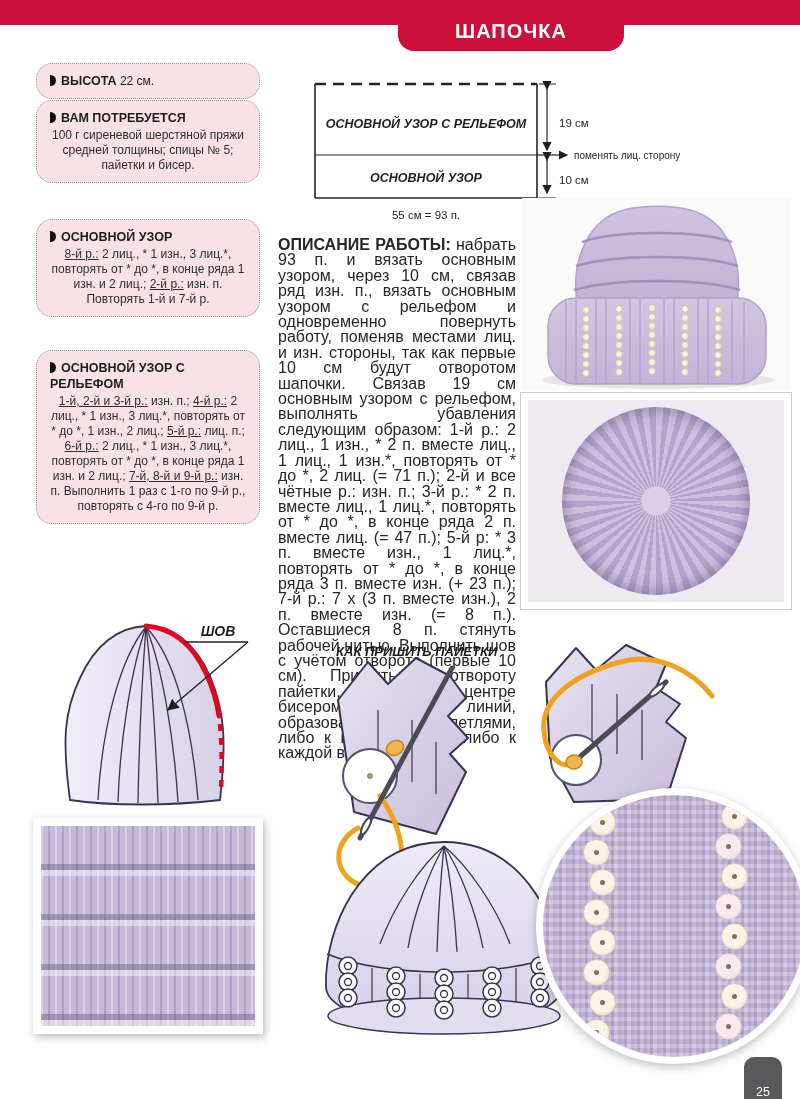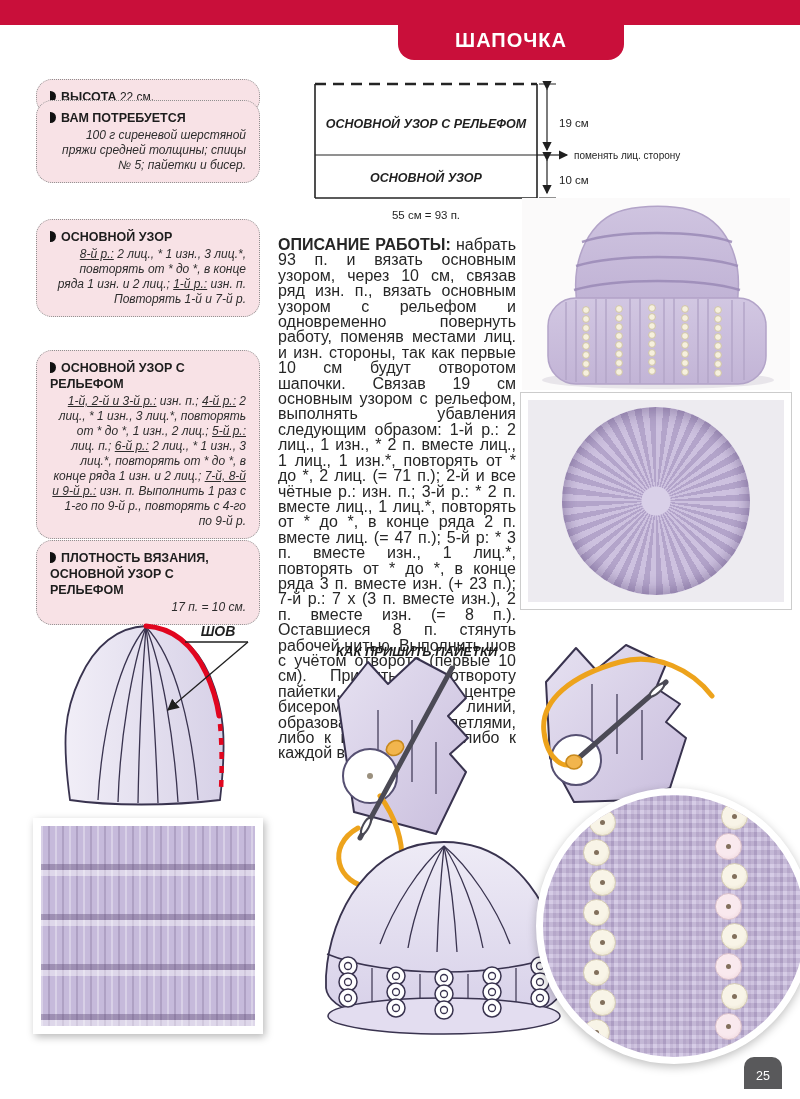--- a/index.html
+++ b/index.html
@@ -1,29 +1,29 @@
 <!DOCTYPE html>
 <html lang="ru"><head>
 <meta charset="utf-8">
 <style>
   html,body{margin:0;padding:0;}
   body{font-family:"Liberation Sans",sans-serif;background:#ffffff;}
   #page{position:relative;width:800px;height:1099px;background:#ffffff;overflow:hidden;}
 
   
   .redbar{position:absolute;left:0;top:0;width:800px;height:25px;background:#c90f3a;}
-  .redtab{position:absolute;left:398px;top:0;width:226px;height:60px;background:#c90f3a;
+  .redtab{position:absolute;left:398px;top:0;width:226px;height:51px;background:#c90f3a;
           border-radius:0 0 16px 16px;display:flex;align-items:flex-end;justify-content:center;}
   .redtab span{color:#ffffff;font-weight:bold;font-size:20px;letter-spacing:1px;margin-bottom:8px;}
 
   
   .pinkbox{position:absolute;left:36px;width:224px;background:#f8e2e6;border:1px dotted #8f8f8f;
            border-radius:16px;padding:9px 13px;box-sizing:border-box;color:#2d2d2d;}
   .pinkbox .title{font-weight:bold;font-size:12.5px;line-height:16px;color:#1d1d1d;}
-  .pinkbox .body{font-size:12px;line-height:15px;margin-top:2px;text-align:right;font-style:italic;}
+  .pinkbox .body{font-size:12px;line-height:15px;margin-top:2px;text-align:center;}
   .bullet{display:inline-block;width:6px;height:11px;background:#111;border-radius:0 6px 6px 0;
           margin-right:5px;vertical-align:-1px;}
   .u{text-decoration:underline;}
 
   
   .desc{position:absolute;left:278px;top:237px;width:238px;font-size:16px;line-height:15.4px;
         text-align:justify;color:#262626;}
   .desc b{font-weight:bold;}
 
   
@@ -62,67 +62,61 @@
        background:radial-gradient(circle at 45% 40%, #f8f4e7 55%, #e2dac2 100%);}
   .seq.pink{background:radial-gradient(circle at 45% 40%, #f9e9ee 55%, #ecd3da 100%);border-color:#ddc3ca;}
   .seq::after{content:"";position:absolute;left:10px;top:10px;width:5px;height:5px;border-radius:50%;background:#82705c;}
   .seq-col .seq:nth-child(odd){margin-left:6px;}
   .seq-col .seq:nth-child(even){margin-left:0px;}
 
   .pos-abs{position:absolute;}
   .z1{z-index:1}.z2{z-index:2}
 
   
-  .pagenum{position:absolute;left:744px;top:1057px;width:38px;height:32px;background:#59595b;
-           border-radius:10px 10px 0 0;display:flex;align-items:center;justify-content:center;z-index:7;}
+  .pagenum{position:absolute;left:744px;top:1057px;width:38px;height:42px;background:#59595b;
+           border-radius:10px 10px 0 0;display:flex;align-items:flex-end;justify-content:center;z-index:7;}
   .pagenum span{color:#fff;font-size:12.5px;margin-top:5px;}
 </style>
 </head>
 <body>
 
 <div id="page">
 
   <div class="redbar"></div>
   <div class="redtab">
     <span>ШАПОЧКА</span>
   </div>
 
-  <div class="pinkbox" style="top:79px;">
+  <div class="pinkbox" style="top:63px;">
     <div class="title">
       <span class="bullet"></span><b>ВЫСОТА</b><span style="font-weight:normal;font-size:12px;"> 22 см.</span>
     </div>
   </div>
 
   <div class="pinkbox" style="top:100px;">
     <div class="title">
       <span class="bullet"></span><span>ВАМ ПОТРЕБУЕТСЯ</span>
     </div>
     <div class="body">100 г сиреневой шерстяной пряжи средней толщины; спицы № 5; пайетки и бисер.</div>
   </div>
 
   <div class="pinkbox" style="top:219px;">
     <div class="title">
       <span class="bullet"></span><span>ОСНОВНОЙ УЗОР</span>
     </div>
-    <div class="body"><span class="u">8-й р.:</span><span> 2 лиц., * 1 изн., 3 лиц.*, повторять от * до *, в конце ряда 1 изн. и 2 лиц.; </span><span class="u">1-й р.:</span><span> изн. п. Повторять 1-й и 7-й р.</span></div>
+    <div class="body"><span class="u">8-й р.:</span><span> 2 лиц., * 1 изн., 3 лиц.*, повторять от * до *, в конце ряда 1 изн. и 2 лиц.; </span><span class="u">2-й р.:</span><span> изн. п. Повторять 1-й и 7-й р.</span></div>
   </div>
 
   <div class="pinkbox" style="top:350px;">
     <div class="title">
       <span class="bullet"></span><span>ОСНОВНОЙ УЗОР С РЕЛЬЕФОМ</span>
     </div>
     <div class="body"><span class="u">1-й, 2-й и 3-й р.:</span><span> изн. п.; </span><span class="u">4-й р.:</span><span> 2 лиц., * 1 изн., 3 лиц.*, повторять от * до *, 1 изн., 2 лиц.; </span><span class="u">5-й р.:</span><span> лиц. п.; </span><span class="u">6-й р.:</span><span> 2 лиц., * 1 изн., 3 лиц.*, повторять от * до *, в конце ряда 1 изн. и 2 лиц.; </span><span class="u">7-й, 8-й и 9-й р.:</span><span> изн. п. Выполнить 1 раз с 1-го по 9-й р., повторять с 4-го по 9-й р.</span></div>
   </div>
 
-  <div class="pinkbox" style="top:540px;">
-    <div class="title">
-      <span class="bullet"></span><span>ПЛОТНОСТЬ ВЯЗАНИЯ, ОСНОВНОЙ УЗОР С РЕЛЬЕФОМ</span>
-    </div>
-    <div class="body">17 п. = 10 см.</div>
-  </div>
 
   <svg class="pos-abs" style="left:295px;top:72px;" width="505" height="155" viewBox="0 0 505 155">
     <defs>
       <marker id="arr" markerWidth="9" markerHeight="8" refX="7" refY="4" orient="auto">
         <path d="M0,0 L8,4 L0,8 Z" fill="#1f1f1f"></path>
       </marker>
     </defs>
     <line x1="20" y1="12" x2="242" y2="12" stroke="#242424" stroke-width="2.6" stroke-dasharray="11 7"></line>
     <line x1="20" y1="12" x2="20" y2="126" stroke="#242424" stroke-width="1.6"></line>
     <line x1="242" y1="12" x2="242" y2="126" stroke="#242424" stroke-width="1.6"></line>

